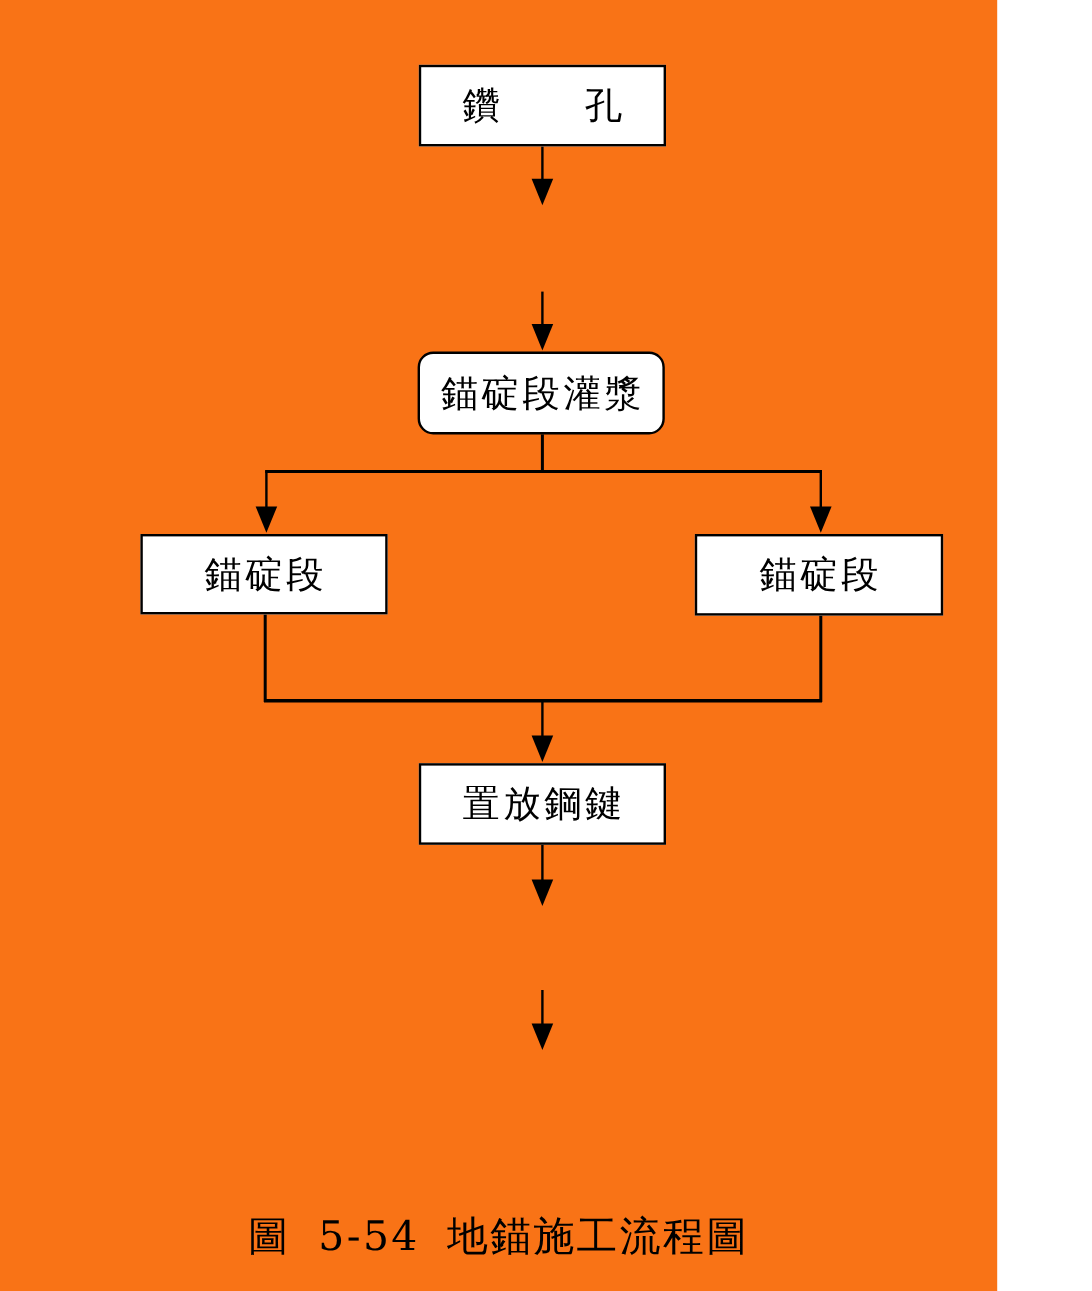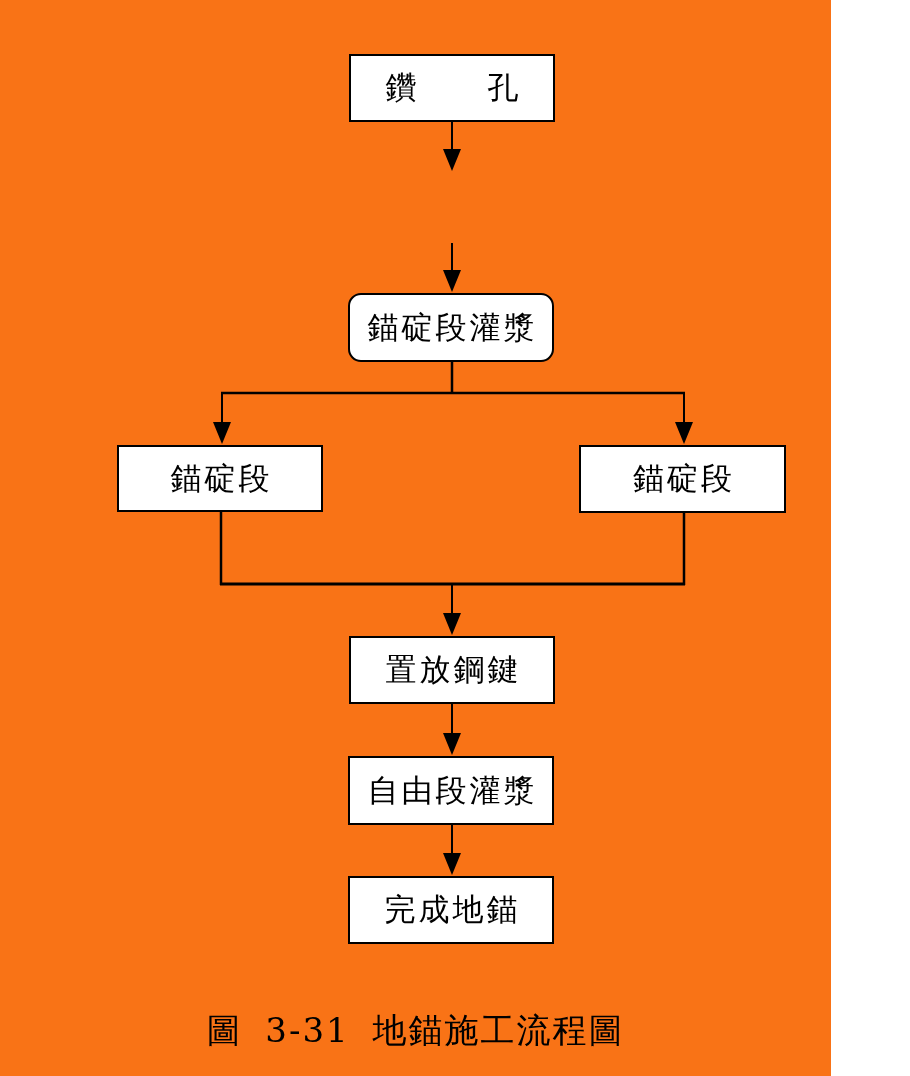--- a/index.html
+++ b/index.html
@@ -119,23 +119,17 @@
   </div>
 
   <div id="node-anchor-right" class="node">
     <span class="lbl">錨碇段</span>
   </div>
 
   <div id="node-prestress" class="node">
     <span class="lbl">置放鋼鍵</span>
   </div>
 
-  <div id="node-free-grout" class="node">
-    <span class="lbl">自由段灌漿</span>
-  </div>
 
-  <div id="node-complete" class="node">
-    <span class="lbl">完成地錨</span>
-  </div>
 
-  <div class="caption">圖 3-31 地錨施工流程圖</div>
+  <div class="caption">圖 5-54 地錨施工流程圖</div>
 
 </div>
 
 </body></html>

